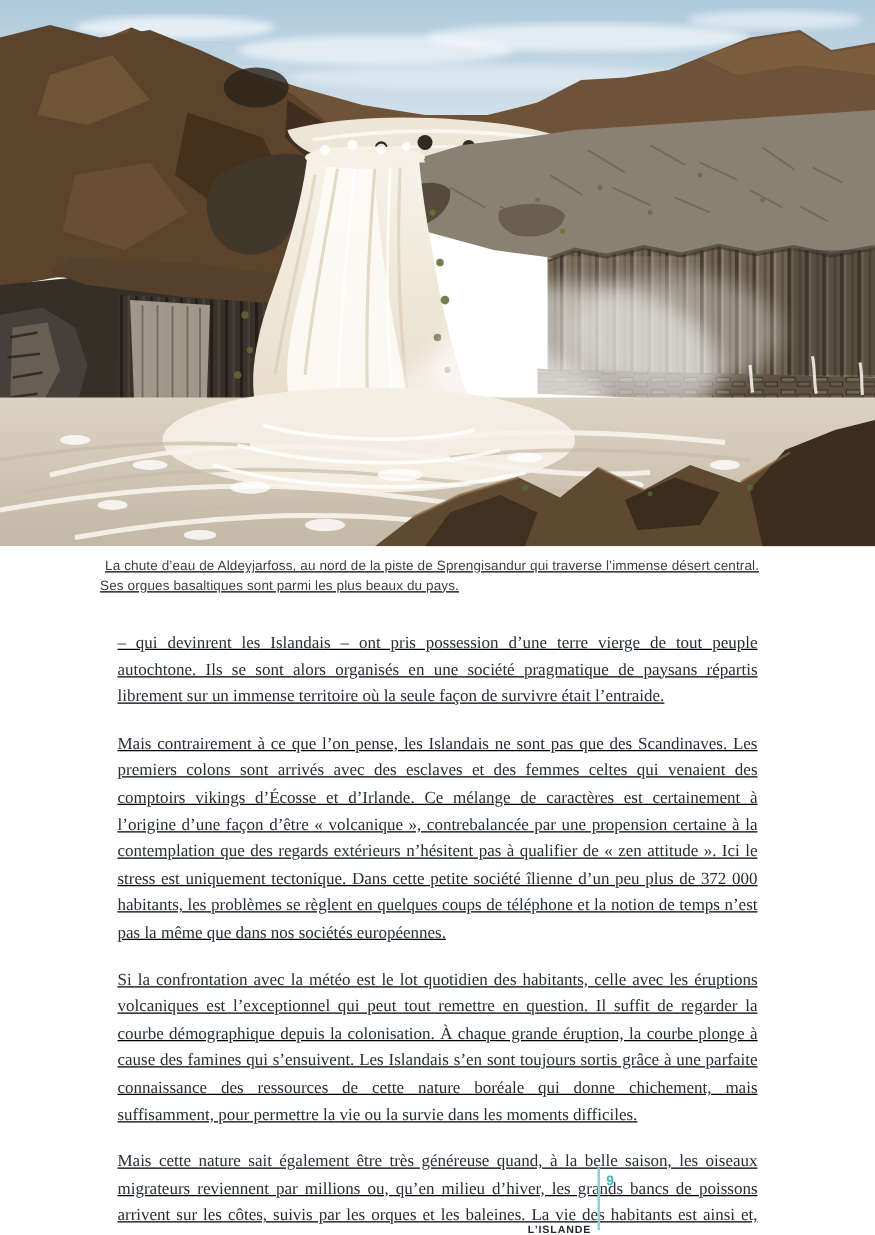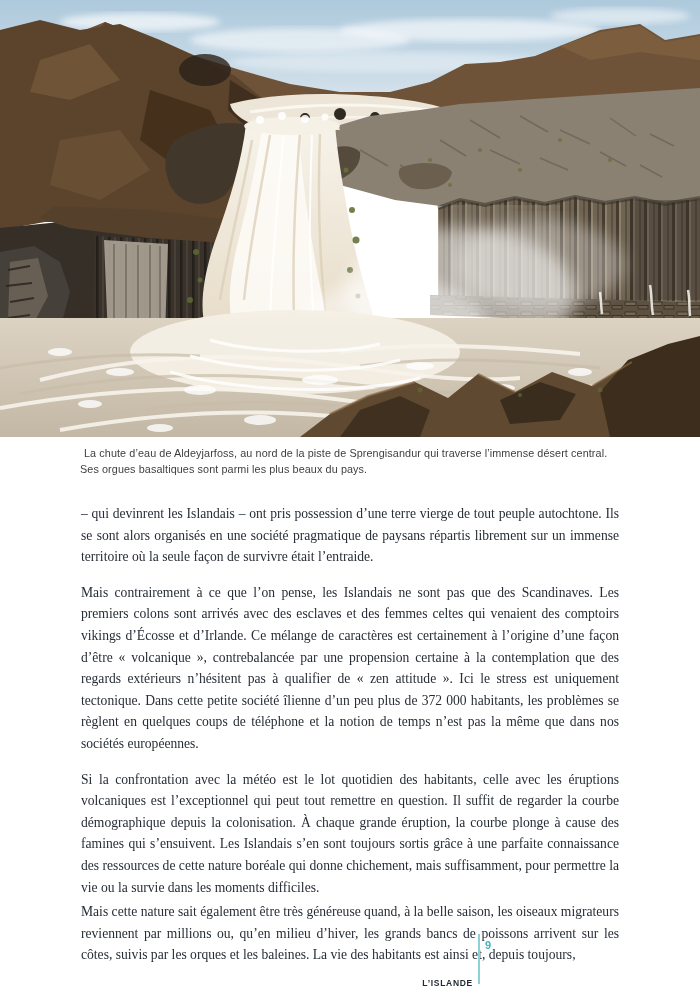--- a/index.html
+++ b/index.html
@@ -1,34 +1,34 @@
 <!DOCTYPE html>
 <html lang="fr"><head>
 <meta charset="utf-8">
 <style>
   html,body{margin:0;padding:0;}
   body{width:700px;height:988px;background:#ffffff;font-family:"Liberation Serif",serif;}
-  .page{position:relative;width:700px;height:988px;background:#ffffff;overflow:hidden;}
+  .page{position:relative;width:700px;height:988px;background:#ffffff;overflow:hidden;text-decoration:underline;}
   .photo{width:700px;height:437px;overflow:hidden;}
   .photo svg{display:block;}
   .caption{
     margin:9px 80px 0 80px;
     width:536px;
     font-family:"Liberation Sans",sans-serif;
     font-size:10.8px;line-height:15.5px;
     color:#3e3e3e;letter-spacing:.1px;text-indent:4px;
   }
   .bodytext{
     margin:26px 78px 0 78px;
     width:544px;
     color:#272d36;
     font-size:13.6px;line-height:21.6px;
     text-align:justify;
   }
-  .bodytext p{margin:3px;}
+  .bodytext p{margin:16px;}
   .bodytext p.gap{margin-top:14px;}
   .footer-title{
     position:absolute;top:978px;right:227px;
     font-family:"Liberation Sans",sans-serif;
     font-size:8.5px;font-weight:700;letter-spacing:.7px;color:#232933;
   }
   .footer-line{
     position:absolute;top:934px;left:478px;
     width:2px;height:50px;background:#8ed2d9;
   }

